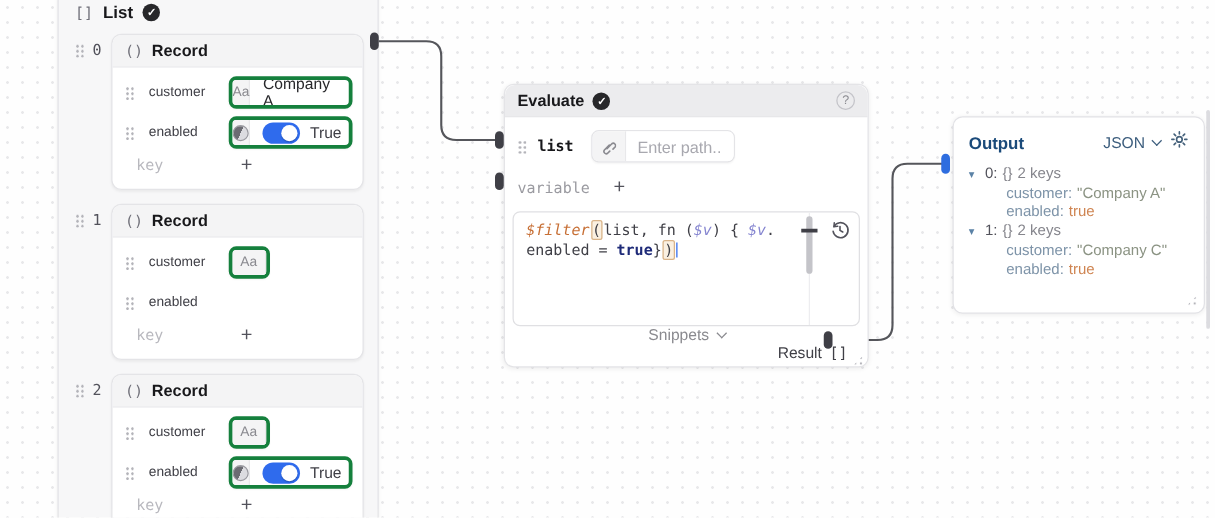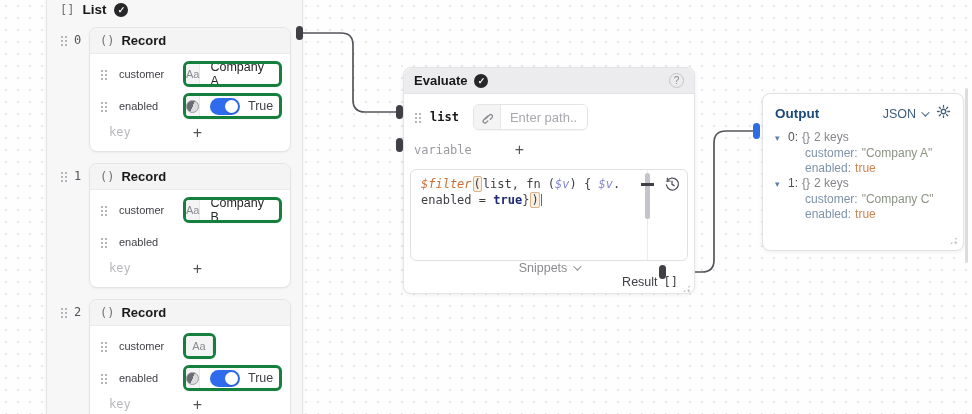--- a/index.html
+++ b/index.html
@@ -83,21 +83,21 @@
                  display:flex; align-items:center; justify-content:center; }
   .eval-body { padding:8px 6px 0 6px; }
   .input-row { display:flex; align-items:center; height:26px; margin:2px 0 9px 4px; }
   .input-name { font-family:"DejaVu Sans Mono", monospace; font-size:12px; font-weight:600;
                 color:#18181b; margin:0 14px 0 9px; }
   .path-chip { display:flex; height:26px; border:1px solid #e4e4e7; border-radius:6px; overflow:hidden;
                background:#fff; box-shadow:0 1px 1.5px rgba(0,0,0,.04); }
   .path-input { border:none; outline:none; width:86px; padding:0 9px; font-size:13px;
                 font-family:"Liberation Sans", sans-serif; color:#27272a; }
   .path-input::placeholder { color:#a8a8af; }
-  .variable-row { display:flex; align-items:center; height:22px; margin:0 0 8px 4px;gap:24px; }
+  .variable-row { display:flex; align-items:center; height:22px; margin:0 0 8px 4px; }
   .variable-label { font-family:"DejaVu Sans Mono", monospace; font-size:12px; color:#9a9aa0; }
   .variable-row .plus-btn { margin-left:19px; }
   .editor { position:relative; border:1px solid #e0e0e3; border-radius:6px; height:92px;
             background:#fff; overflow:hidden; }
   .code { padding:7px 10px; font-family:"DejaVu Sans Mono", monospace; font-size:12px;
           line-height:15.5px; color:#3f3f46; white-space:pre; }
   .tk-fn { color:#c76f35; font-style:italic; }
   .tk-var { color:#8585d0; font-style:italic; }
   .tk-bool { color:#1e2a78; font-weight:bold; }
   .tk-br { background:#faf0e1; border:1px solid #d9b48a; border-radius:2px; margin:0 1px; }
@@ -209,21 +209,20 @@
         <div class="card-header">
           <span class="type-glyph">()</span>
           <span>Record</span>
         </div>
         <div class="card-body">
           <div class="field-row">
             <span class="dots"></span>
             <span class="field-label">customer</span>
             <div class="chip">
               <span class="chip-type">Aa</span>
-              <span class="chip-value">Company B</span>
             </div>
           </div>
           <div class="field-row">
             <span class="dots"></span>
             <span class="field-label">enabled</span>
           </div>
           <div class="key-row">
             <span class="key-label">key</span>
             <button class="plus-btn">+</button>
           </div>

